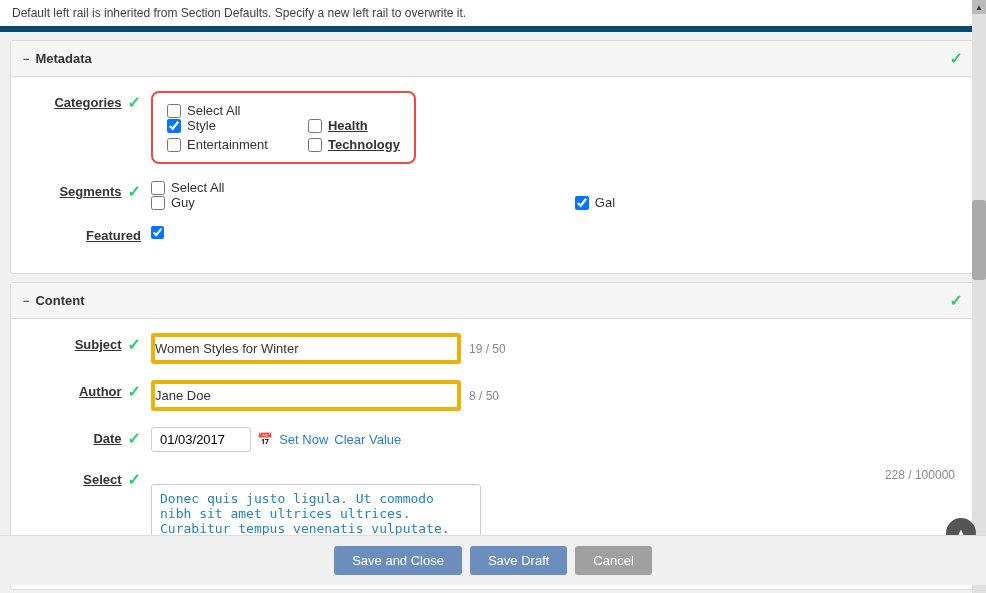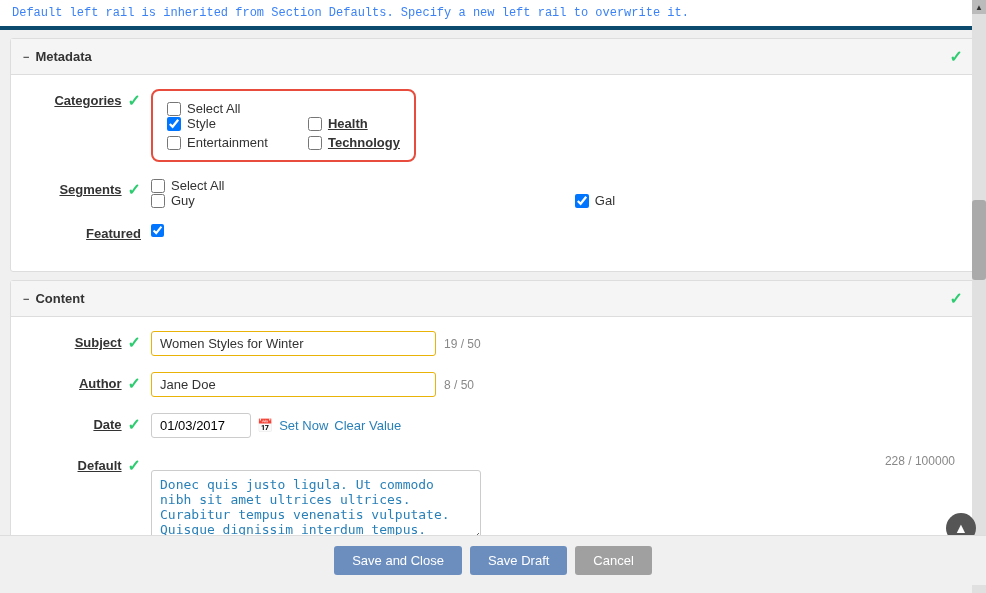--- a/index.html
+++ b/index.html
@@ -11,25 +11,24 @@
     }
     .page-wrapper {
       width: 986px;
       min-height: 593px;
       background: #f0f0f0;
       position: relative;
       overflow: hidden;
     }
     .top-bar {
       background: #fff;
-      border-bottom: 4px solid #0c4a6e;
+      border-bottom: 6px solid #0c4a6e;
       padding: 6px 12px;
       font-size: 12px;
-      color: #3b82f6;
-      font-family: Liberation Mono, monospace;
+      color: #404040;
     }
     .section-card {
       background: #fff;
       border: 1px solid #ddd;
       margin: 8px 10px;
       border-radius: 3px;
     }
     .section-header {
       display: flex;
       align-items: center;
@@ -105,23 +104,23 @@
     }
     .checkbox-item.full-width {
       grid-column: 1 / -1;
     }
     .segments-checkboxes {
       display: grid;
       grid-template-columns: auto auto;
       gap: 0 40px;
     }
     .input-field {
-      width: 285px;
-      padding: 4px 8px;
-      border: 1px solid #eab308;
+      width: 310px;
+      padding: 4px 0;
+      border: 4px solid #eab308;
       border-radius: 3px;
       font-size: 13px;
       color: #333;
     }
     .input-with-count {
       display: flex;
       align-items: center;
       gap: 8px;
     }
     .char-count {
@@ -399,21 +398,21 @@
             <span class="calendar-icon">📅</span>
             <a class="link-btn">Set Now</a>
             <a class="link-btn">Clear Value</a>
           </div>
         </div>
       </div>
 
       <div class="form-row">
         <div class="form-label">
           <div class="form-label-with-check">
-            <span class="bold-label">Default</span>
+            <span class="bold-label">Select</span>
             <span class="check-green">✓</span>
           </div>
         </div>
         <div class="form-control-area">
           <div class="summary-area">
             <div class="summary-count">228 / 100000</div>
             <textarea class="summary-textarea" style="">Donec quis justo ligula. Ut commodo nibh sit amet ultrices ultrices. Curabitur tempus venenatis vulputate. Quisque dignissim interdum tempus. Pellentesque luctus justo augue, vel gravida orci rutrum a. Sed elementum est sapien.</textarea>
           </div>
         </div>
       </div>

